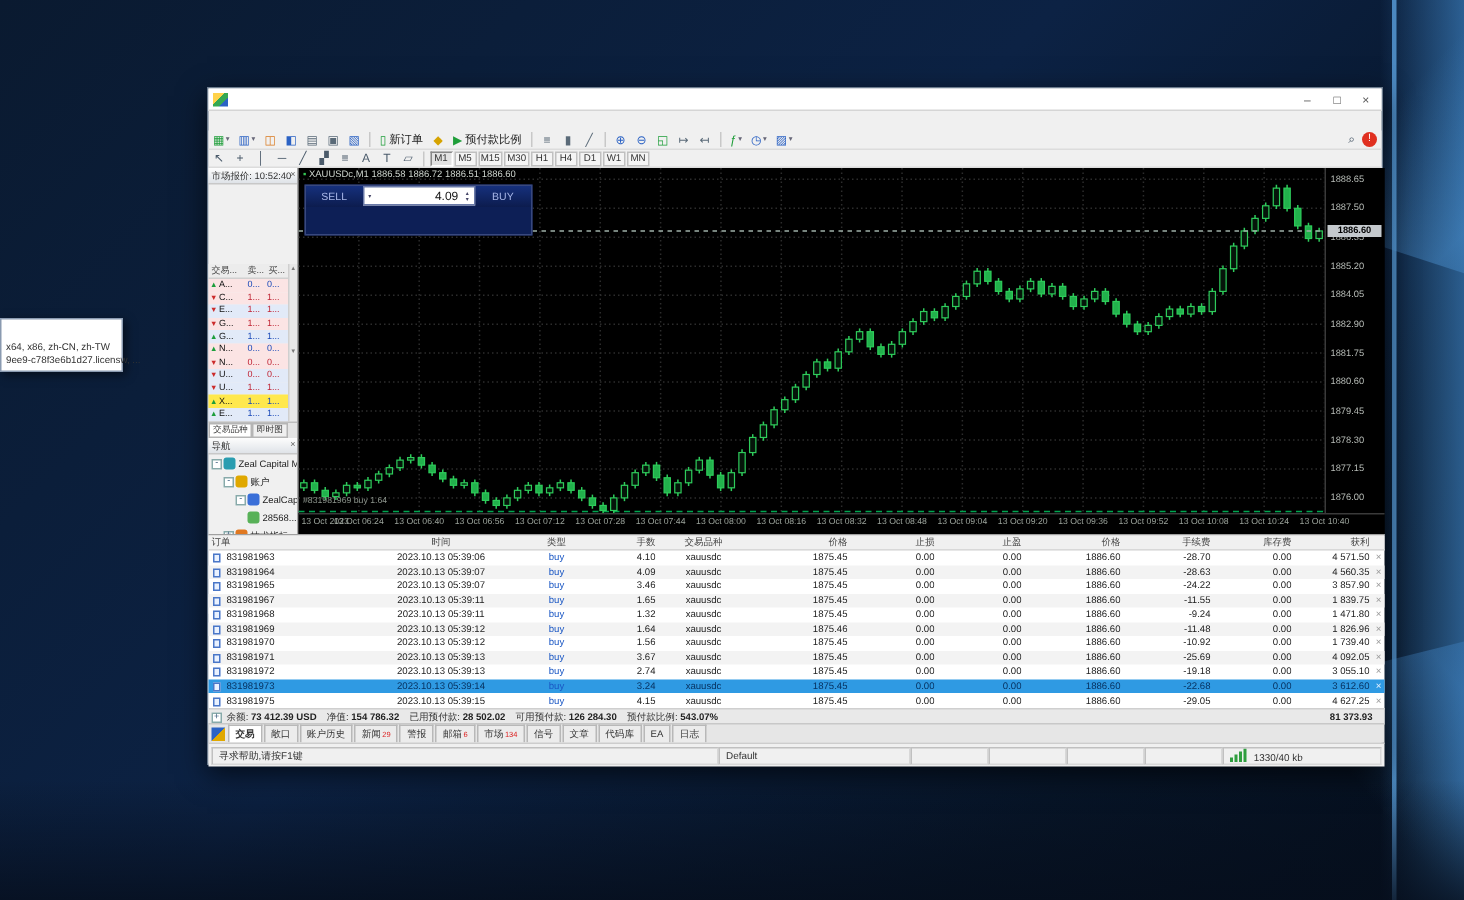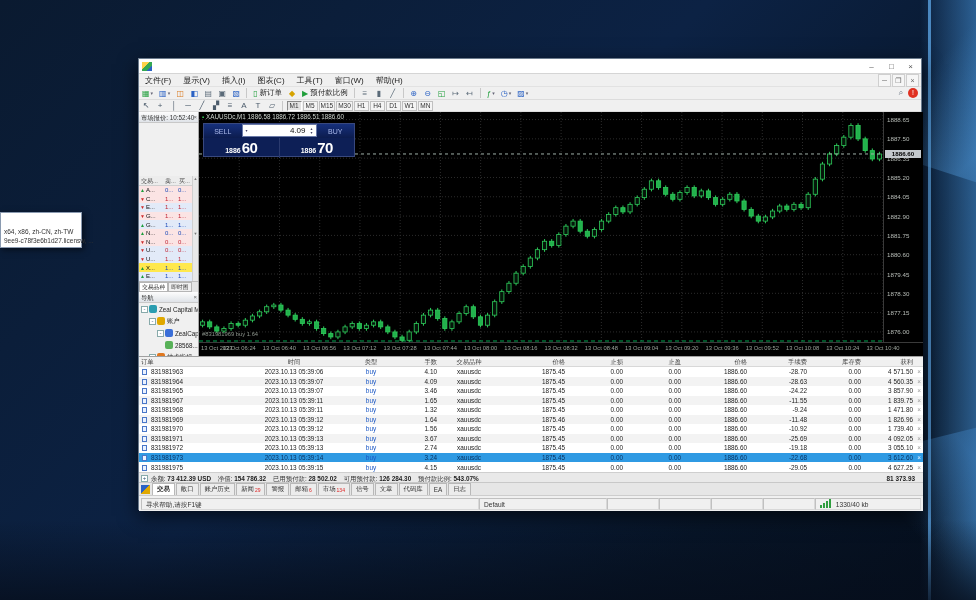--- a/index.html
+++ b/index.html
@@ -133,36 +133,20 @@
 
   <div id="mt4" class="abs">
 
     <div id="titlebar" class="abs">
       <div class="abs" style="left:3px;top:3px;width:10px;height:9px;background:linear-gradient(135deg,#ffd24a 0 40%,#35a853 40% 70%,#2b62c4 70% 100%);"></div>
       <div class="win-ctl abs" style="right:40px;">–</div>
       <div class="win-ctl abs" style="right:20px;">□</div>
       <div class="win-ctl abs" style="right:1px;">×</div>
     </div>
 
-    <div id="menubar" class="abs">
-      <span id="menu-items" style="display:flex;">
-          <span class="menu-item">文件(F)</span>
-          <span class="menu-item">显示(V)</span>
-          <span class="menu-item">插入(I)</span>
-          <span class="menu-item">图表(C)</span>
-          <span class="menu-item">工具(T)</span>
-          <span class="menu-item">窗口(W)</span>
-          <span class="menu-item">帮助(H)</span>
-        </span>
-      <span style="margin-left:auto;display:flex;margin-right:2px;">
-        <span class="chart-ctl">─</span>
-        <span class="chart-ctl">❐</span>
-        <span class="chart-ctl">×</span>
-      </span>
-    </div>
 
     <div id="toolbar1" class="abs">
         <span class="tbtn">
           <span class="tone-green">▦</span>
           <span class="dd">▾</span>
         </span>
         <span class="tbtn">
           <span class="tone-blue">▥</span>
           <span class="dd">▾</span>
         </span>
@@ -623,31 +607,20 @@
       <div id="ocw" class="abs">
         <div class="r1">
           <div class="ocw-btn">SELL</div>
           <div id="ocw-vol">
             <span class="mini">▾</span>
             <span class="vtext">4.09</span>
             <span class="mini">▴<br>▾</span>
           </div>
           <div class="ocw-btn">BUY</div>
         </div>
-        <div class="r2">
-          <div class="ocw-price">
-            <span class="sm">1886</span>
-              <span class="bg">60</span>
-          </div>
-          <div class="ocw-div"></div>
-          <div class="ocw-price">
-            <span class="sm">1886</span>
-              <span class="bg">70</span>
-          </div>
-        </div>
       </div>
       <div id="trade-label" class="abs">#831981969 buy 1.64</div>
       <div id="price-axis" class="abs">
           <div class="ptick" style="top: 4.05474px;">1888.65</div>
           <div class="ptick" style="top: 23.3613px;">1887.50</div>
           <div class="ptick" style="top: 42.6679px;">1886.35</div>
           <div class="ptick" style="top: 61.9745px;">1885.20</div>
           <div class="ptick" style="top: 81.281px;">1884.05</div>
           <div class="ptick" style="top: 100.588px;">1882.90</div>
           <div class="ptick" style="top: 119.894px;">1881.75</div>

